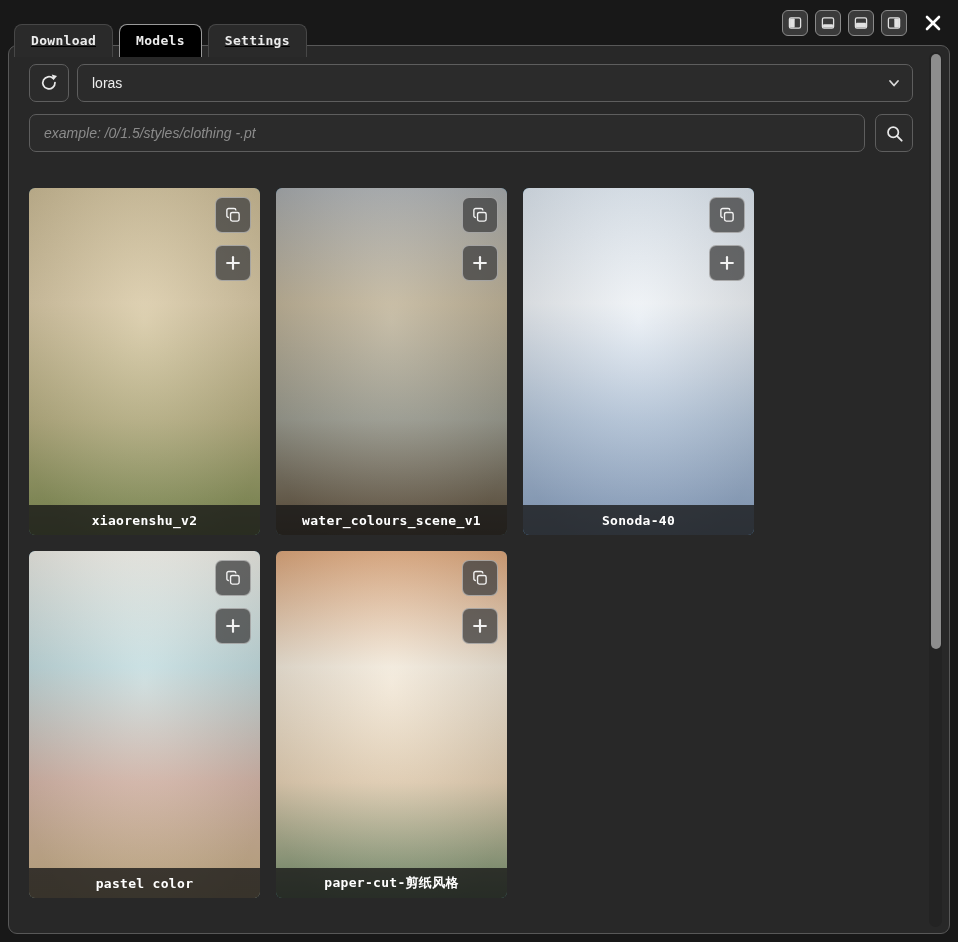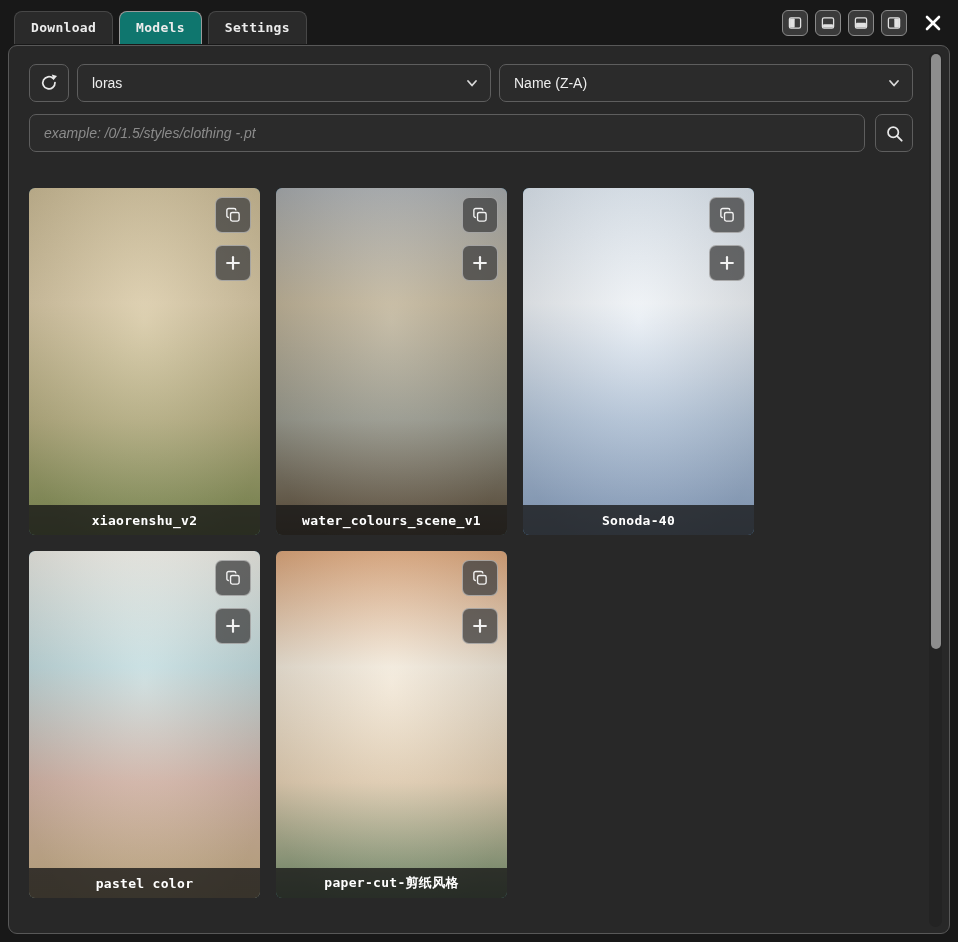--- a/index.html
+++ b/index.html
@@ -13,41 +13,43 @@
     position: absolute;
     left: 8px; top: 8px; right: 8px; bottom: 8px;
     display: flex;
     flex-direction: column;
   }
   
   .titlebar {
     height: 37px;
     display: flex;
     justify-content: space-between;
-    align-items: center;
+    align-items: flex-start;
     padding: 0 2px 0 6px;
+    text-decoration: underline;
   }
   .tabs { display: flex; gap: 6px; align-items: flex-end; position: relative; z-index: 3; }
   .tab {
     padding: 8px 16px 9px;
     font-size: 13px;
     font-weight: bold;
     color: #ecenormal;
     color: #ececec;
     background: #2a2a2a;
     border: 1px solid #474747;
     border-bottom: none;
     border-radius: 8px 8px 0 0;
     margin-bottom: -1px;
     cursor: pointer;
     letter-spacing: 0.3px;
   }
   .tab.active {
-    background: #0f766e;
+    background: #000000;
     border-color: #9a9a9a;
+    margin-top: 16px;
   }
   .controls { display: flex; gap: 7px; align-items: center; padding-bottom: 7px; }
   .dock-btn {
     width: 26px; height: 26px;
     background: #3a3a3a;
     border: 1px solid #8a8a8a;
     border-radius: 6px;
     display: flex; align-items: center; justify-content: center;
     cursor: pointer;
     padding: 0;
@@ -240,26 +242,20 @@
           </svg>
         </button>
 
         <div class="select">
           <span>loras</span>
           <svg width="12" height="12" viewBox="0 0 12 12">
             <polyline points="2,4 6,8.5 10,4" fill="none" stroke="#d8d8d8" stroke-width="1.8" stroke-linecap="round" stroke-linejoin="round"></polyline>
           </svg>
         </div>
 
-        <div class="select">
-          <span>Name (Z-A)</span>
-          <svg width="12" height="12" viewBox="0 0 12 12">
-            <polyline points="2,4 6,8.5 10,4" fill="none" stroke="#d8d8d8" stroke-width="1.8" stroke-linecap="round" stroke-linejoin="round"></polyline>
-          </svg>
-        </div>
       </div>
 
       <div class="search-row">
         <input class="search-input" type="text" value="" placeholder="example: /0/1.5/styles/clothing -.pt" style="">
         <button class="icon-btn" style="width:38px;">
           <svg width="19" height="19" viewBox="0 0 22 22">
             <circle cx="9.5" cy="9.5" r="6" fill="none" stroke="#e8e8e8" stroke-width="2"></circle>
             <line x1="14" y1="14" x2="19.3" y2="19.3" stroke="#e8e8e8" stroke-width="2.2" stroke-linecap="round"></line>
           </svg>
         </button>

